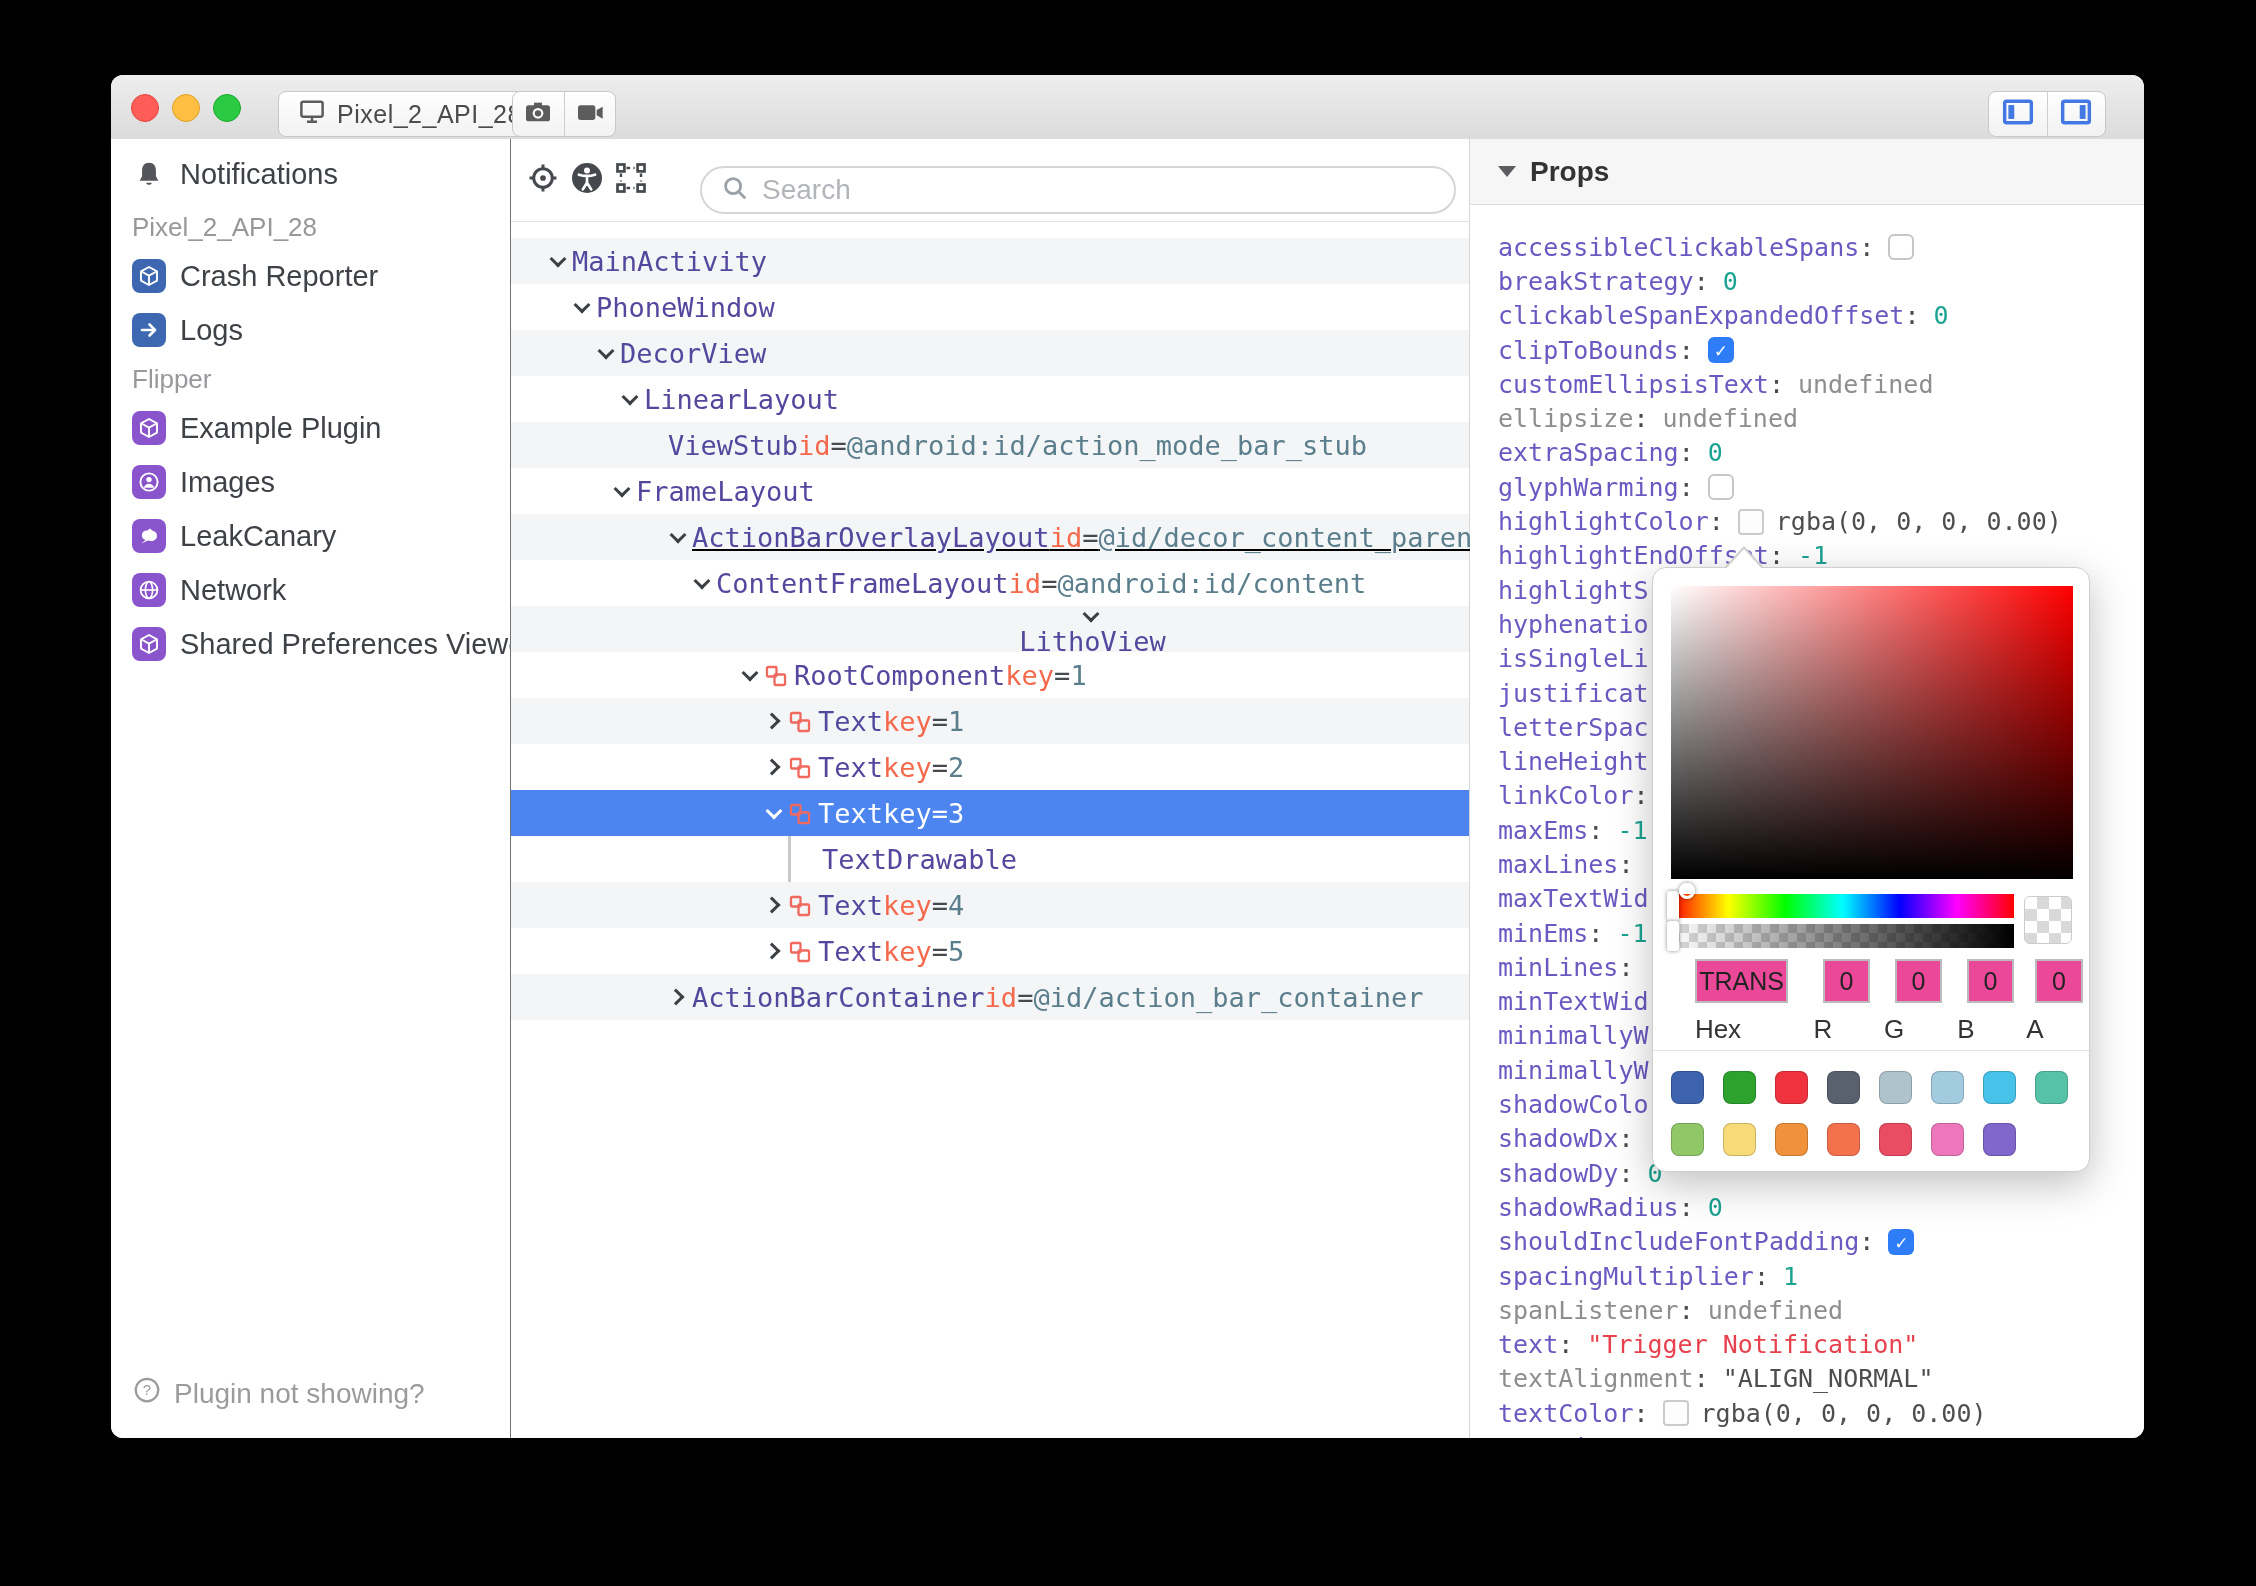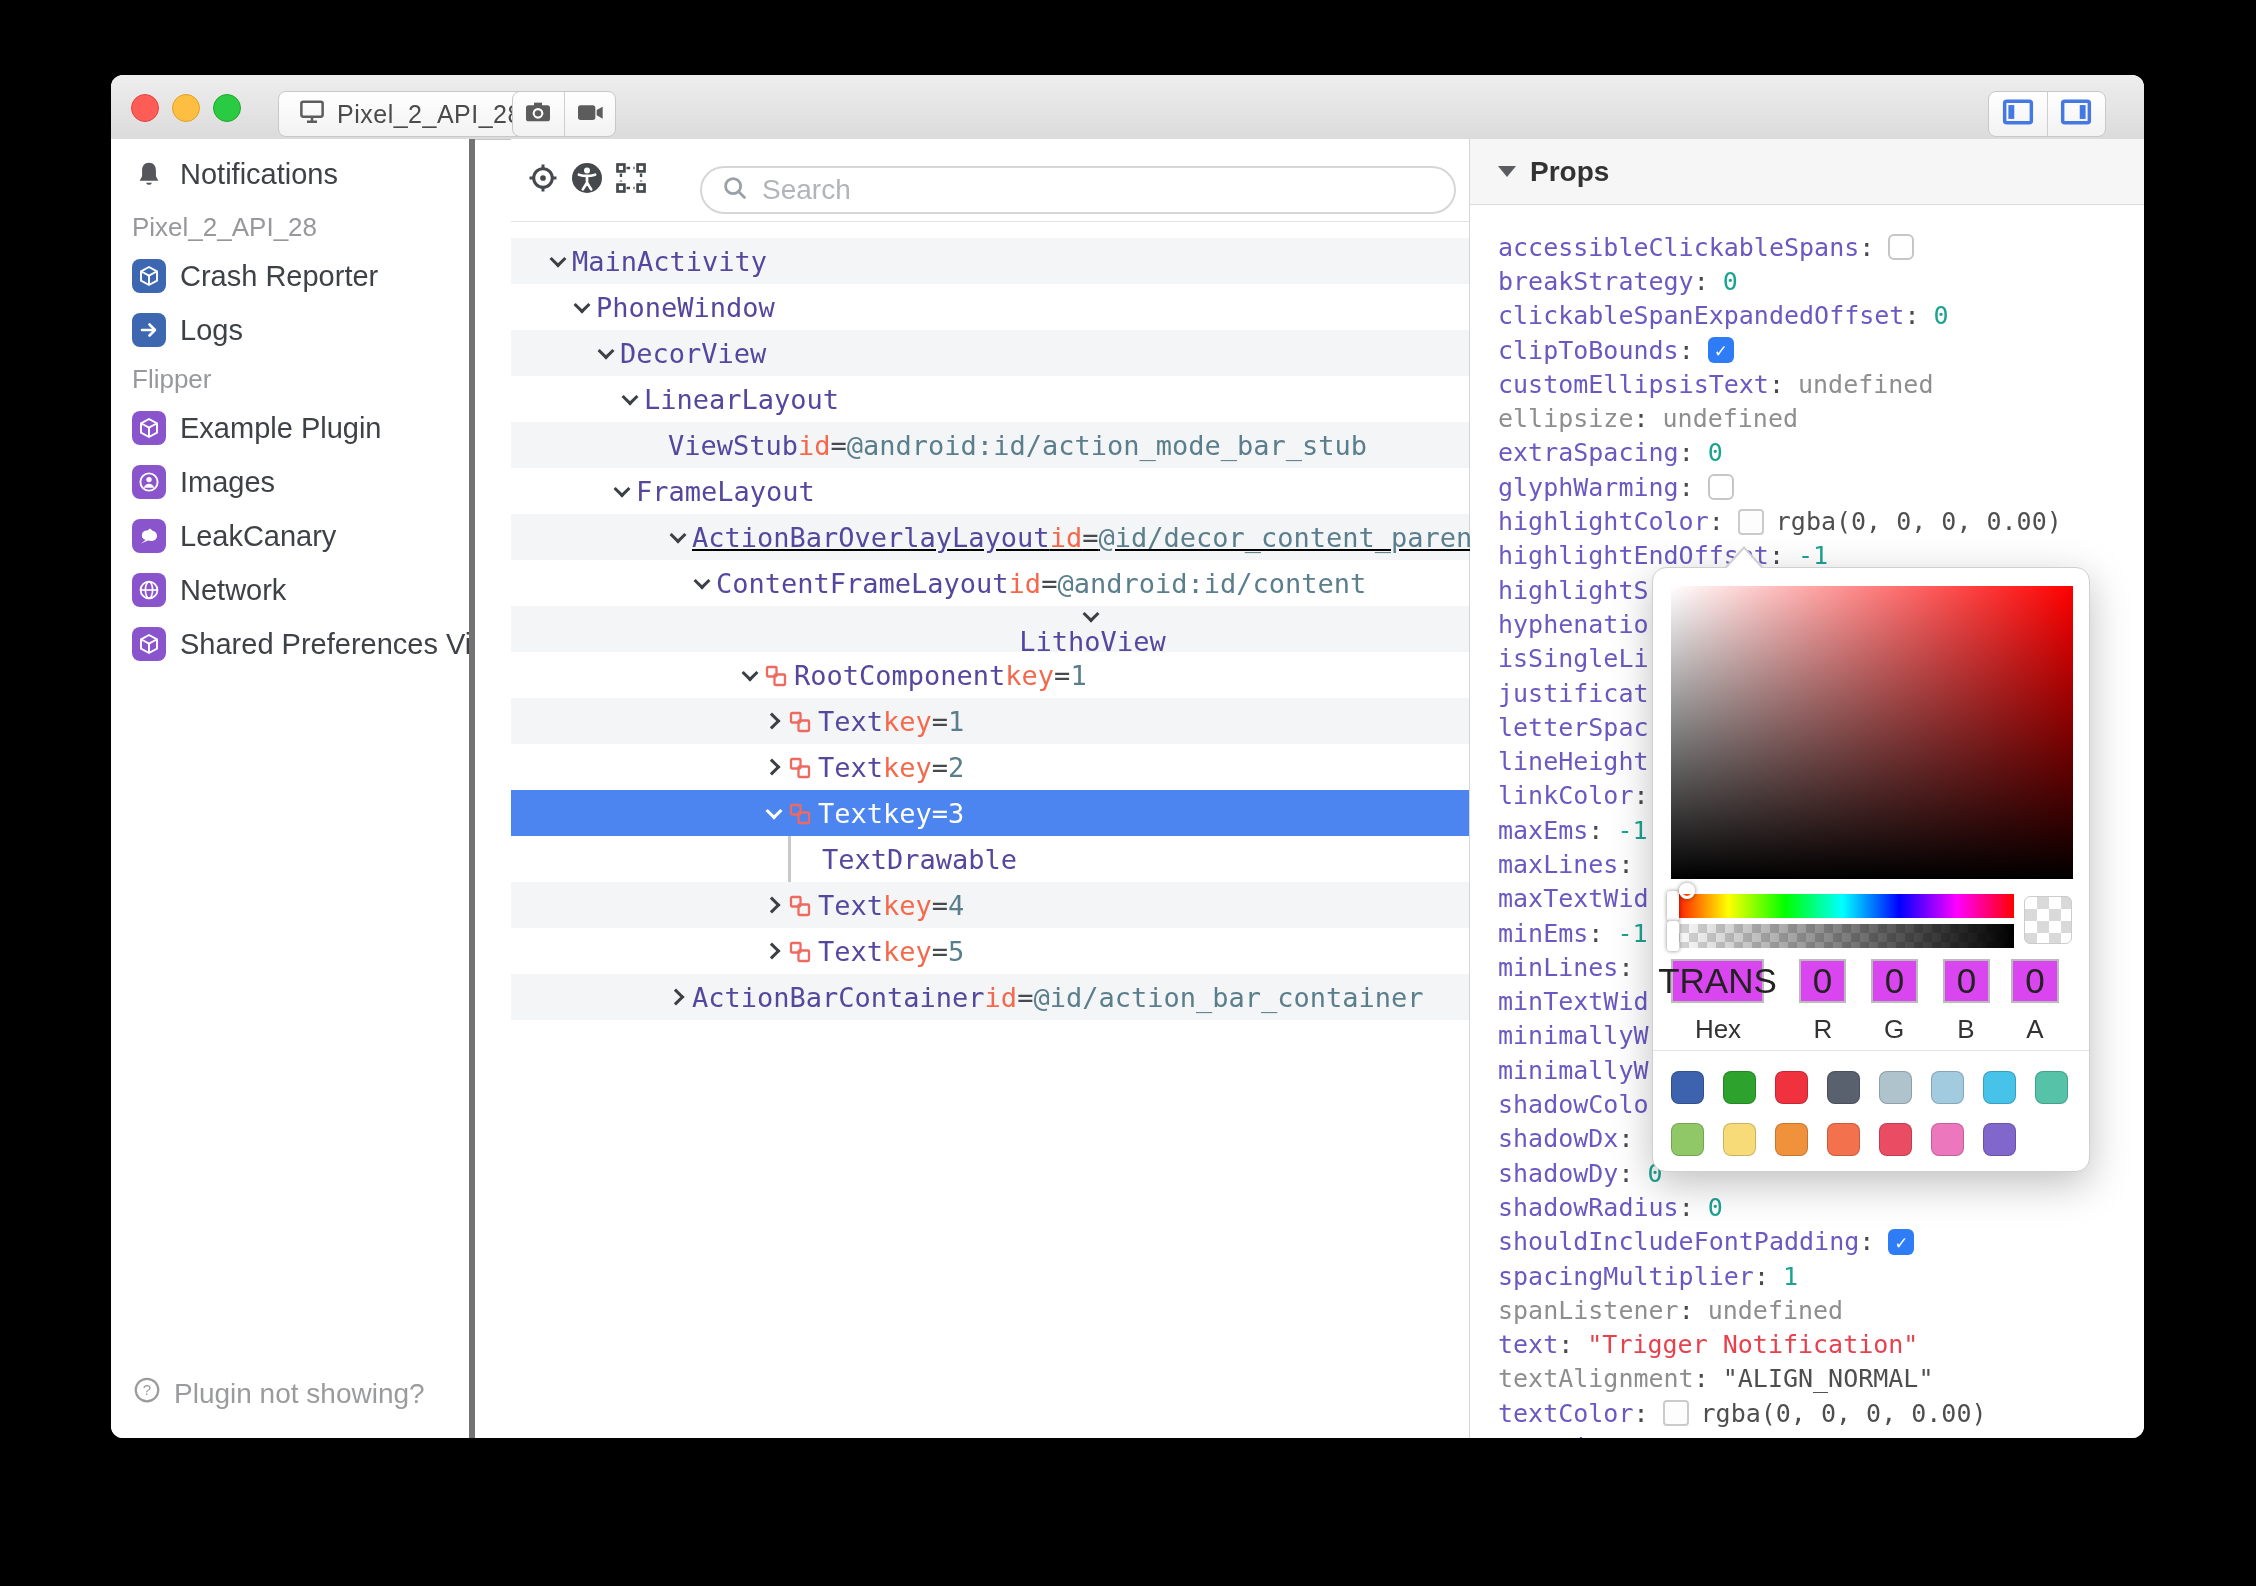--- a/index.html
+++ b/index.html
@@ -20,22 +20,22 @@
   .tb-device{left:167px;padding:0 18px;gap:10px;}
   .tb-device span{font-size:25px;color:#4b4b4b;letter-spacing:.5px;}
   .seg{padding:0;}
   .seg .cell{height:100%;display:flex;align-items:center;justify-content:center;}
   .seg .cell + .cell{border-left:1px solid #cfcecf;}
   .tb-cams{left:401px;width:104px;}
   .tb-cams .cell{width:52px;}
   .tb-panels{left:1877px;width:118px;}
   .tb-panels .cell{width:59px;}
   
-  .sidebar{position:absolute;left:0;top:64px;width:364px;height:1299px;background:#fff;
-           border-right:6px solid #737373;box-sizing:border-box;}
+  .sidebar{position:absolute;left:0;top:64px;width:400px;height:1299px;background:#fff;
+           border-right:1px solid #737373;box-sizing:border-box;}
   .sb-list{position:absolute;left:0;top:10px;width:100%;}
   .sb-item{height:54px;display:flex;align-items:center;padding-left:21px;gap:14px;white-space:nowrap;overflow:hidden;}
   .sb-item.plain{height:50px;}
   .sb-item .lbl{font-size:29px;color:#3e4247;}
   .sb-item.selected{background:#4c84f0;}
   .sb-item.selected .lbl{color:#fff;}
   .sb-head{height:44px;display:flex;align-items:flex-end;padding:0 0 6px 21px;}
   .sb-head.small{height:38px;}
   .sb-head span{font-size:26px;color:#97989b;}
   .sb-ic{width:34px;height:34px;border-radius:8px;display:flex;align-items:center;justify-content:center;flex:none;}
@@ -106,22 +106,22 @@
           background:linear-gradient(to right,#f00,#ff0,#0f0,#0ff,#00f,#f0f,#f00);}
   .checker{background-image:linear-gradient(45deg,#d9d9d9 25%,transparent 25%,transparent 75%,#d9d9d9 75%),
            linear-gradient(45deg,#d9d9d9 25%,transparent 25%,transparent 75%,#d9d9d9 75%);
            background-position:0 0,9px 9px;background-size:18px 18px;background-color:#fff;}
   .alphabar{position:absolute;left:18px;top:356px;width:343px;height:24px;}
   .alphabar .grad{position:absolute;inset:0;background:linear-gradient(to right,rgba(0,0,0,0),#000);}
   .slider-handle{position:absolute;width:12px;height:30px;background:#fff;border-radius:3px;
                  box-shadow:0 0 4px rgba(0,0,0,.45);z-index:2;}
   .preview{position:absolute;left:371px;top:328px;width:48px;height:48px;border:1px solid #ccc;border-radius:6px;
            background-size:24px 24px !important;background-position:0 0,12px 12px !important;box-sizing:border-box;}
-  .pp-input{position:absolute;top:391px;height:44px;border:2px solid #bbb;background:#d946ef;box-sizing:border-box;
-            display:flex;align-items:center;justify-content:center;font-size:35px;color:#222;}
+  .pp-input{position:absolute;top:391px;height:44px;border:2px solid #bbb;background:#ec4899;box-sizing:border-box;
+            display:flex;align-items:center;justify-content:center;font-size:25px;color:#222;margin-left:24px;}
   .pp-lbl{position:absolute;top:446px;font-size:26px;color:#333;transform:translateX(-50%);}
   .pp-div{position:absolute;left:0;top:482px;width:100%;border-top:1px solid #e3e3e3;}
   .swatch{position:absolute;width:33px;height:33px;border-radius:8px;box-shadow:inset 0 0 0 1px rgba(0,0,0,.18);}
 </style>
 </head>
 <body>
 
 <div class="window">
 
   <div class="titlebar">

